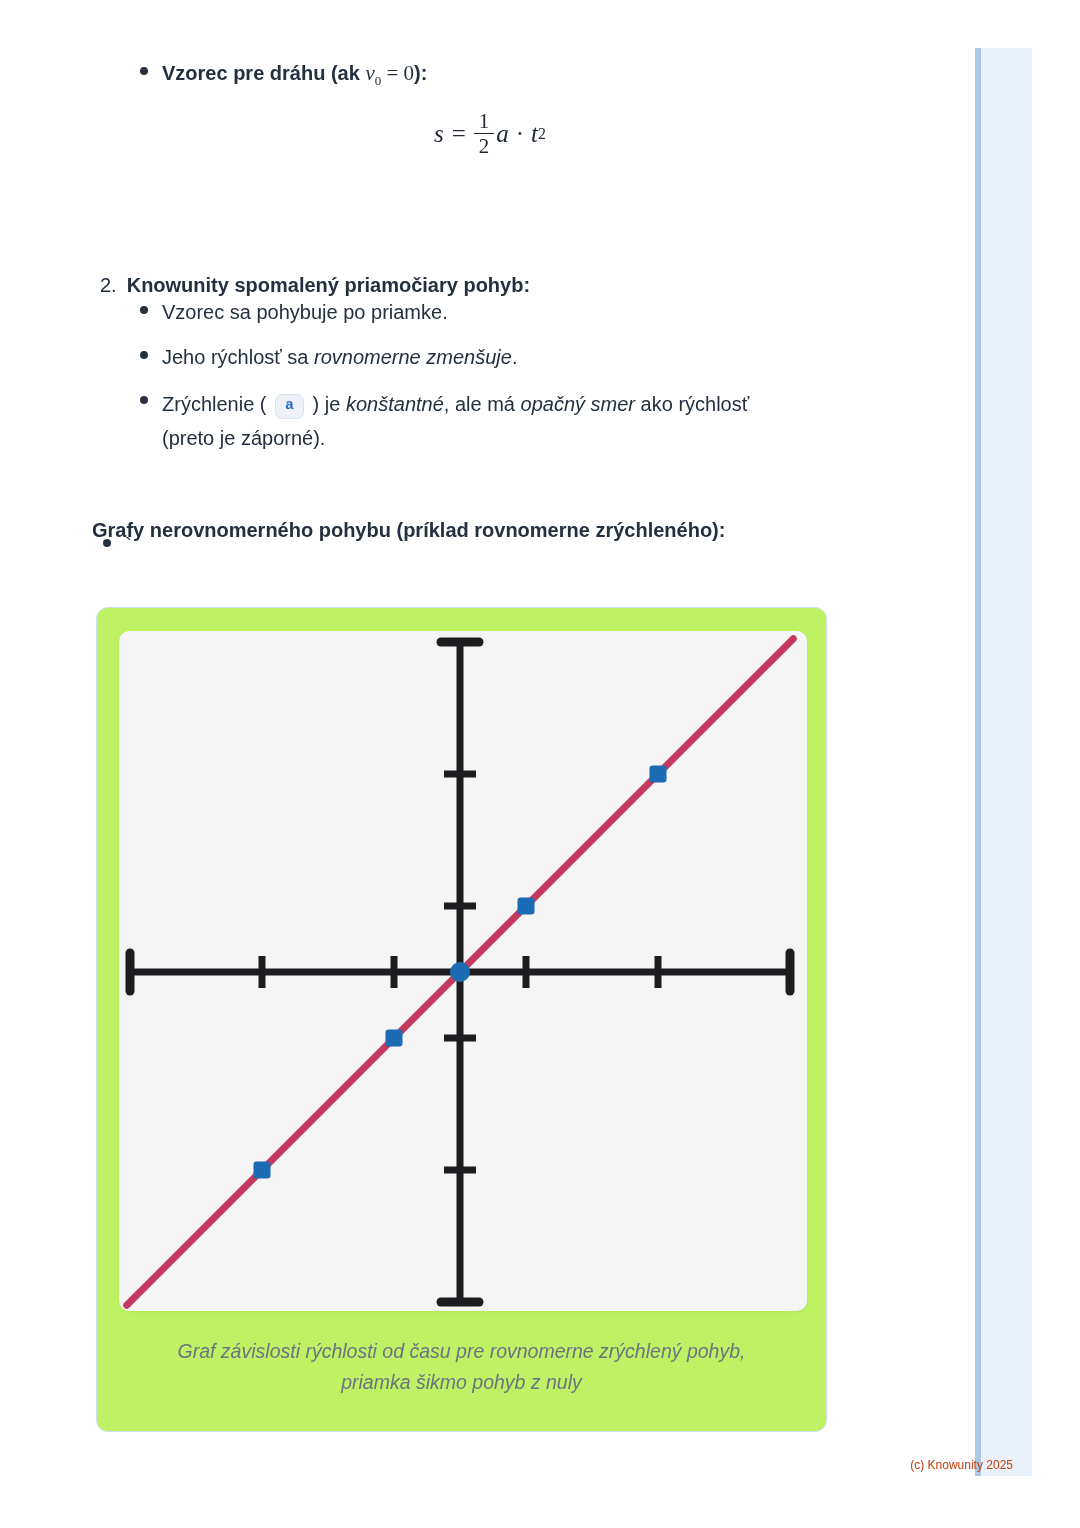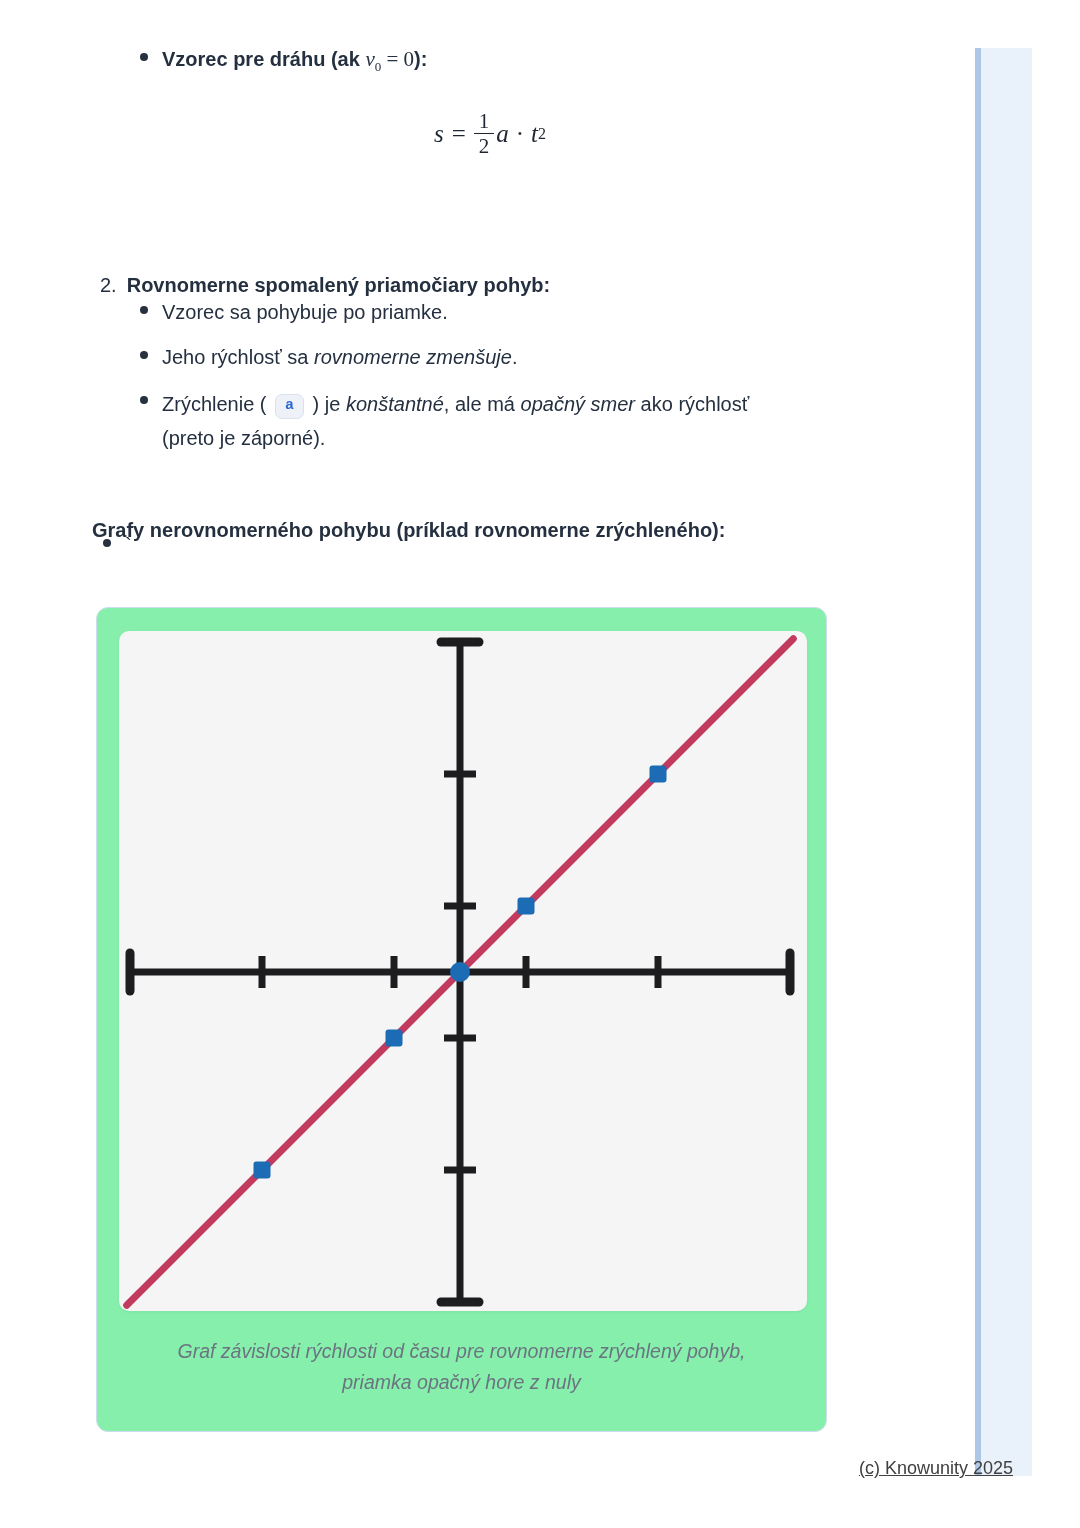--- a/index.html
+++ b/index.html
@@ -91,21 +91,21 @@
     vertical-align: 2px;
   }
 
   .wrap-text { max-width: 638px; line-height: 34px; }
 
   
   .card {
     position: absolute;
     left: 96px; top: 607px;
     width: 731px; height: 825px;
-    background: #86efac;
+    background: #bef264;
     border: 1.5px solid #cfdeee;
     border-radius: 12px;
     z-index: 2;
   }
   .panel {
     position: absolute;
     left: 22px; top: 23px;
     width: 688px; height: 680px;
     background: #f5f5f6;
     border-radius: 10px;
@@ -120,34 +120,33 @@
     font-style: italic;
     font-size: 19.5px;
     line-height: 31px;
     color: #6b7480;
   }
 
   .footer {
     position: absolute;
     top: 1458px;
     right: 67px;
-    font-size: 18px;
-    color: #404040;
+    font-size: 12px;
+    color: #c2410c;
     z-index: 5;
-    text-decoration: underline;
   }
 </style>
 </head>
 <body>
 
 <div class="page">
 
   <div class="edge-strip"></div>
 
-  <div class="blk bullet-row" style="left:140px; top:44px;">
+  <div class="blk bullet-row" style="left:140px; top:58px;">
     <span class="dot"></span>
     <span class="txt"><b>Vzorec pre dráhu (ak </b><span class="math"><i>v</i><sub>0</sub><span> = 0</span></span><b>):</b></span>
   </div>
 
   <div class="formula">
     <span class="row">
       <i>s</i>
       <span class="eq">=</span>
       <span class="frac">
         <span class="num">1</span>
@@ -155,21 +154,21 @@
       </span>
       <i>a</i>
       <span class="cdot">·</span>
       <i>t</i>
       <sup>2</sup>
     </span>
   </div>
 
 
   <div class="blk" style="left:100px; top:270px; white-space:nowrap;">
-    <span class="num-label" style="margin-right:10px;">2.</span><b>Rovnomerne spomalený priamočiary pohyb:</b>
+    <span class="num-label" style="margin-right:10px;">2.</span><b>Knowunity spomalený priamočiary pohyb:</b>
   </div>
 
   <div class="blk bullet-row" style="left:140px; top:297px;">
     <span class="dot"></span>
     <span class="txt">Vzorec sa pohybuje po priamke.</span>
   </div>
 
   <div class="blk bullet-row" style="left:140px; top:342px;">
     <span class="dot"></span>
     <span class="txt"><span>Jeho rýchlosť sa </span><span class="it">rovnomerne zmenšuje</span><span>.</span></span>
@@ -209,19 +208,19 @@
           <line x1="325" y1="143" x2="357" y2="143" stroke="#1d1d20" stroke-width="7"></line>
           <rect x="134.5" y="530.5" width="17" height="17" rx="3" fill="#1b6cb5"></rect>
           <rect x="266.5" y="398.5" width="17" height="17" rx="3" fill="#1b6cb5"></rect>
           <circle cx="341" cy="341" r="10" fill="#1b6cb5"></circle>
           <rect x="398.5" y="266.5" width="17" height="17" rx="3" fill="#1b6cb5"></rect>
           <rect x="530.5" y="134.5" width="17" height="17" rx="3" fill="#1b6cb5"></rect>
         </svg>
     </div>
     <div class="caption">
       <span>Graf závislosti rýchlosti od času pre rovnomerne zrýchlený pohyb,</span><br>
-      <span>priamka opačný hore z nuly</span>
+      <span>priamka šikmo pohyb z nuly</span>
     </div>
   </div>
 
   <div class="footer">(c) Knowunity 2025</div>
 
 </div>
 
 </body></html>

